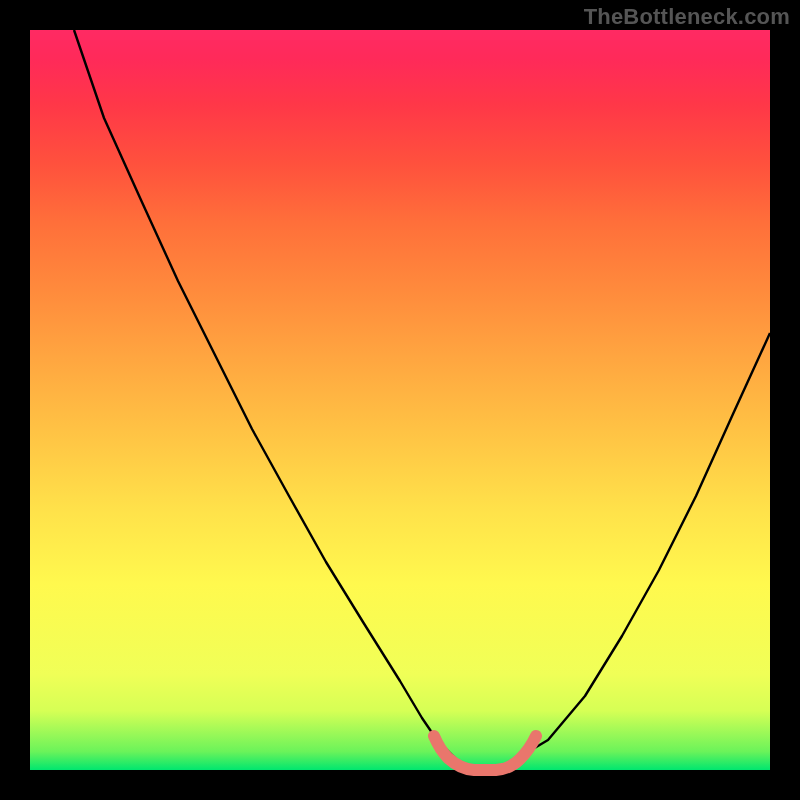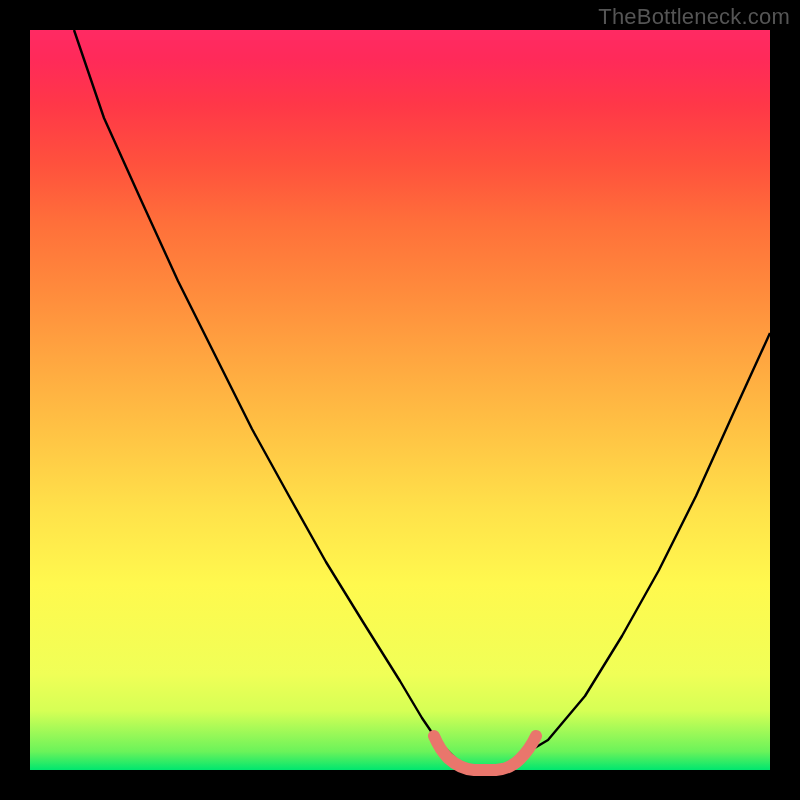--- a/index.html
+++ b/index.html
@@ -16,21 +16,21 @@
     width: 800px;
     height: 800px;
     background: #000;
   }
   .watermark {
     position: absolute;
     top: 4px;
     right: 10px;
     color: #555;
     font-size: 22px;
-    font-weight: 400;
+    font-weight: 700;
     letter-spacing: 0.2px;
     z-index: 20;
   }
   
   .plot {
     position: absolute;
     left: 30px;
     top: 30px;
     width: 740px;
     height: 740px;

